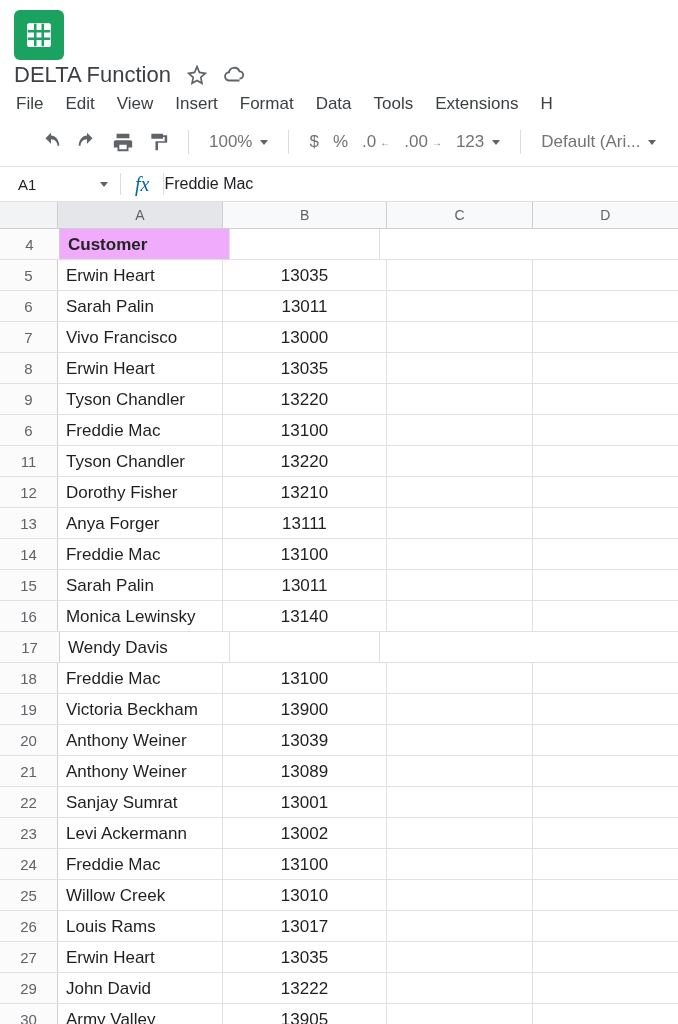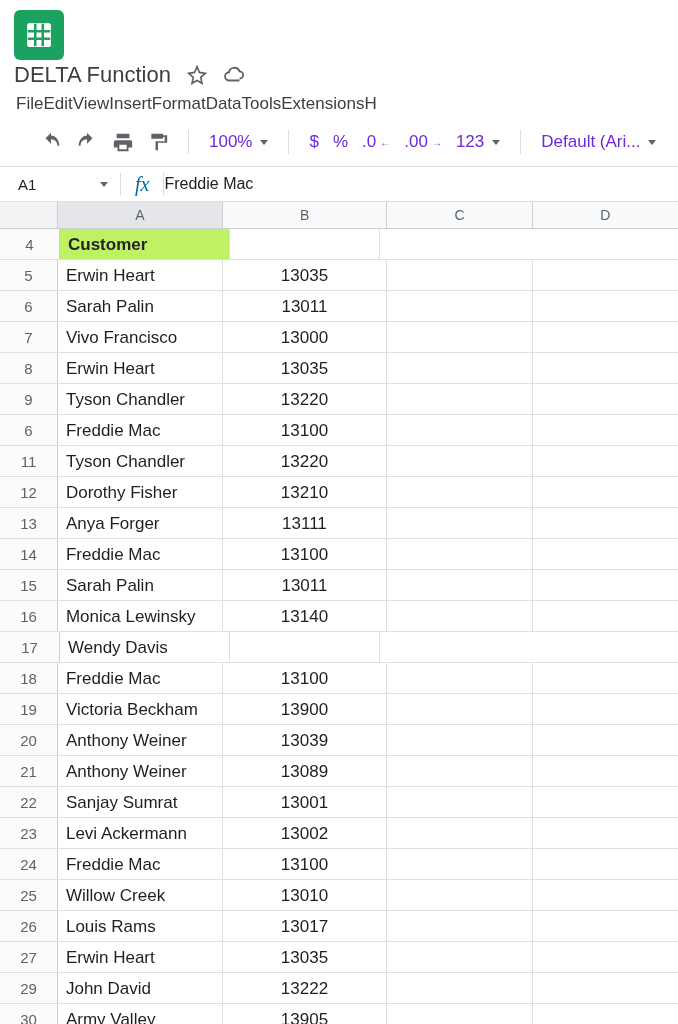--- a/index.html
+++ b/index.html
@@ -38,34 +38,35 @@
     gap: 16px;
     padding-top: 2px;
   }
   .doc-title {
     font-size: 22px;
     color: #3c4043;
   }
   .title-icon { color: #5f6368; display:inline-flex; align-items:center; }
   .menu-bar {
     display: flex;
+    gap: 22px;
     margin-top: 6px;
     font-size: 17px;
     color: #3c4043;
     padding-left: 2px;
   }
   .menu-bar span { cursor: pointer; }
 
   
   .toolbar {
     display: flex;
     align-items: center;
     gap: 14px;
     padding: 14px 18px 12px 40px;
-    color: #6d28d9;
+    color: #737373;
     font-size: 17px;
   }
   .tb-sep {
     width: 1px; height: 24px; background:#dadce0; margin: 0 6px;
   }
   .tb-btn { display:inline-flex; align-items:center; gap:4px; cursor:pointer; }
   .tb-caret {
     width:0;height:0;border-left:4px solid transparent;border-right:4px solid transparent;border-top:5px solid #5f6368; margin-left:4px;
   }
   .font-box { max-width:110px; white-space:nowrap; overflow:hidden; text-overflow:ellipsis; }
@@ -151,21 +152,21 @@
     line-height:31px;
     white-space:nowrap;
     overflow:hidden;
     color:#1f1f1f;
   }
   .cell.b { text-align:center; }
   .cell.c { width:150px; }
   .cell.d { width:150px; border-right:none; }
 
   .row.hdr .cell {
-    background:#bef264;
+    background:#f0abfc;
     font-weight:bold;
     color:#242424;
   }
   .row.hdr .cell.c, .row.hdr .cell.d { background:#fff; font-weight:normal; }
 
 </style>
 </head>
 <body>
 
 <div class="header">

